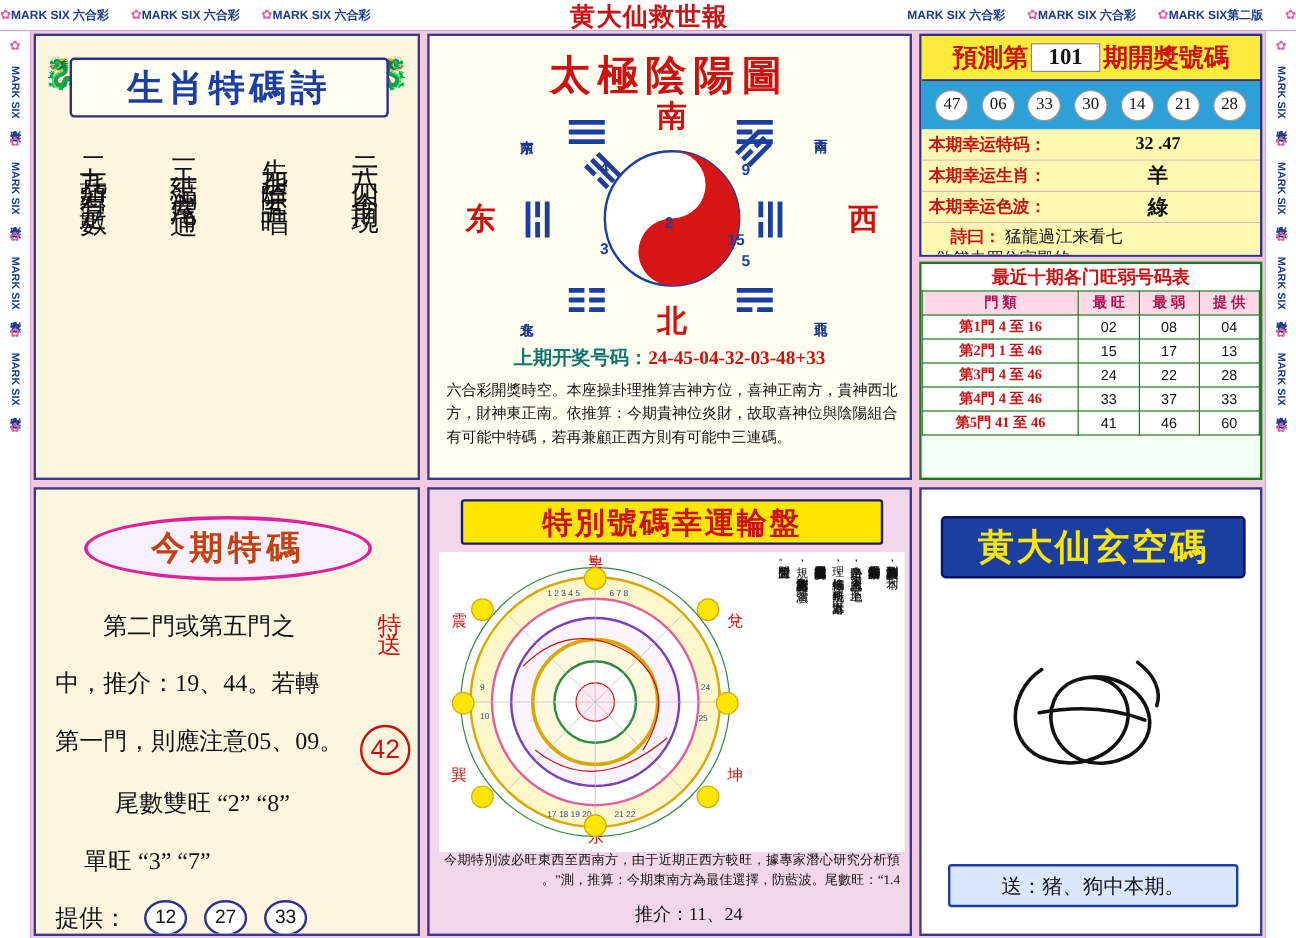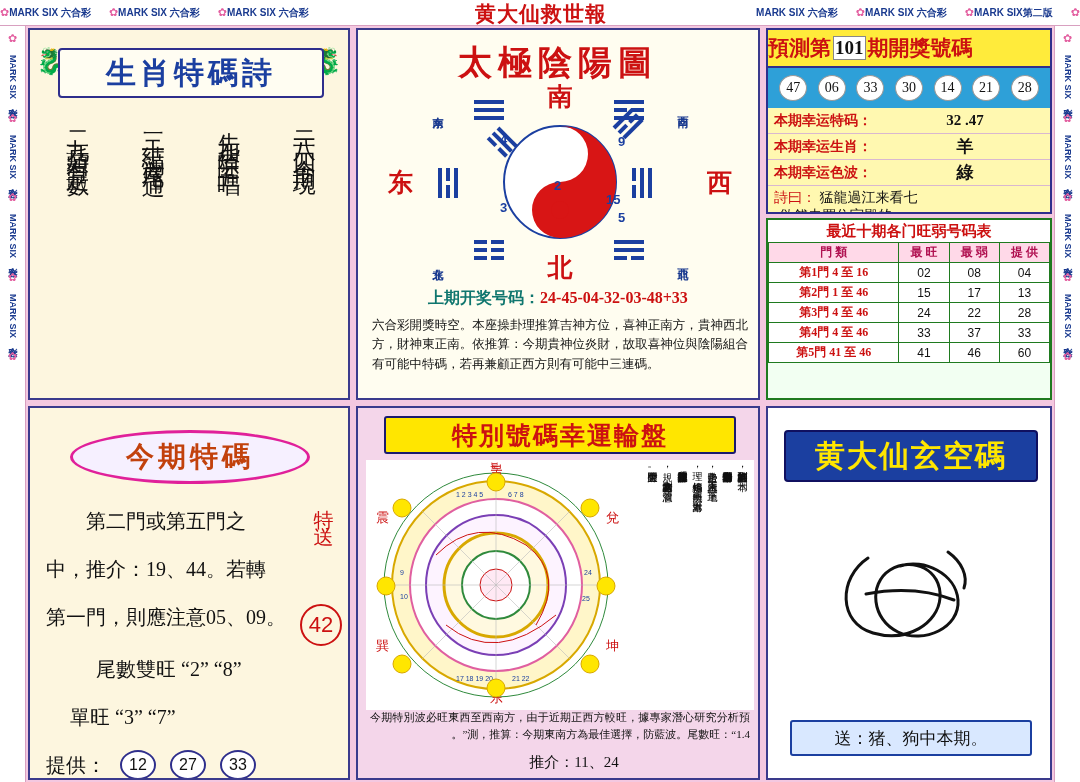--- a/index.html
+++ b/index.html
@@ -110,26 +110,26 @@
   }
   .taiji-line .lbl { color:#0f766e; }
   .taiji-body {
     position:absolute; left:14px; top:286px; width:376px;
     font-size:12.5px; line-height:1.55; color:#111; text-align:justify;
   }
   
   #panelC { left:740px; top:2px; width:286px; height:186px; border:2px solid #2f2f8c; background:#ffffff;}
   .pred-head {
     height:38px; background:#ffeb3b;
-    display:flex; align-items:center; justify-content:flex-start;
+    display:flex; align-items:center; justify-content:center;
     border-bottom:2px solid #2f2f8c;
   }
   .pred-head-text { font-size:21px; font-weight:bold; color:#cc1111; }
   .pred-head-num {
-    background:#ffffff; border:1px solid #888; padding:0 1px; margin:0 2px;
+    background:#ffffff; border:1px solid #888; padding:0 14px; margin:0 2px;
     font-size:19px; color:#111; font-weight:bold;
   }
   .balls {
     height:40px; background:#2ea0d8;
     display:flex; align-items:center; justify-content:space-around;
     padding:0 6px;
   }
   .ball {
     width:28px; height:26px; border-radius:50%;
     background:#ffffff; color:#111;
@@ -143,21 +143,21 @@
     border-bottom:1px solid #d9b8d0;
     background:#fff8b0;
   }
   .lrow .lk { width:112px; padding-left:6px; font-size:14px; font-weight:bold; color:#cc1111;}
   .lrow .lv { flex:1; text-align:center; font-size:15px; font-weight:bold; color:#111; }
   .lrow.r2 .lv, .lrow.r3 .lv { font-size:17px; }
   .poem2 {
     background:#fff8b0; padding:3px 6px 4px 6px;
   }
   .poem2 .l1 { font-size:14px; color:#111; }
-  .poem2 .l1 b { color:#cc1111; font-weight:normal; }
+  .poem2 .l1 b { color:#cc1111; font-weight:bold;margin-left:18px; }
   .poem2 .l2 { font-size:14px; color:#111; padding-left:6px;}
   
   #panelD { left:740px; top:192px; width:286px; height:182px; border:2px solid #1f7a1f; background:#f2fff2; }
   .tbl-title {
     height:22px; background:#ffffff; color:#cc1111; font-size:15px; font-weight:bold;
     display:flex; align-items:center; justify-content:center;
   }
   table.mini { width:100%; border-collapse:collapse; font-family:"Liberation Sans", sans-serif;}
   table.mini th {
     background:#ffd9e8; border:1px solid #1f7a1f; font-size:12px; color:#b01050;

